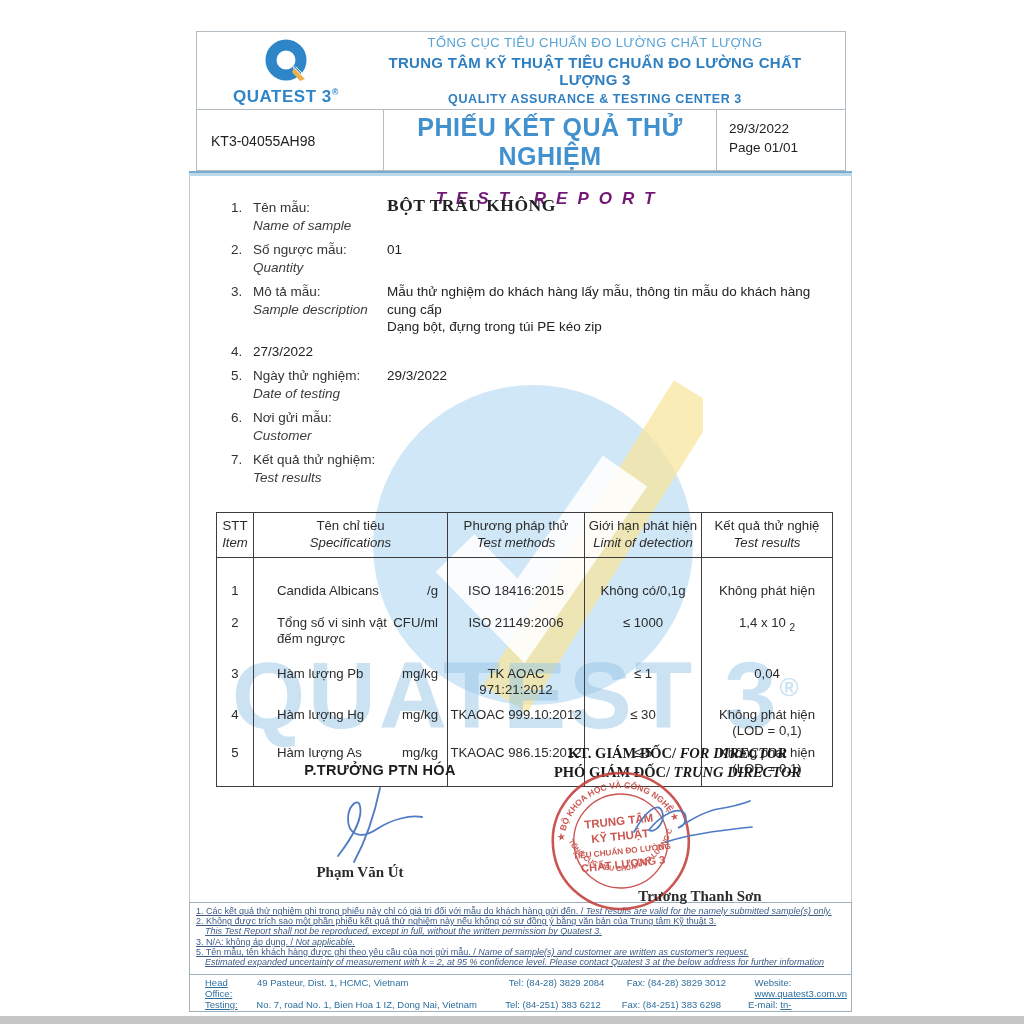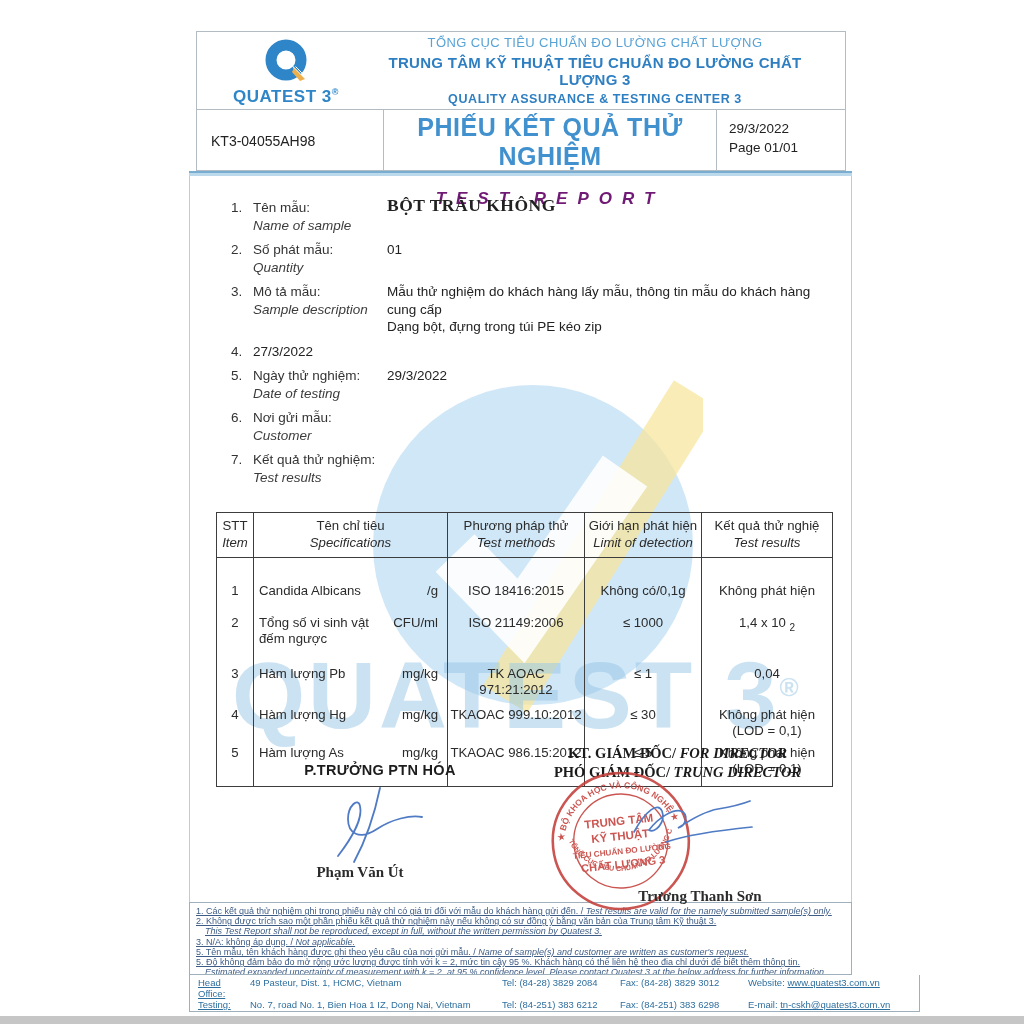--- a/index.html
+++ b/index.html
@@ -38,21 +38,21 @@
   .li-val{flex:1;color:#222;padding-right:10px;}
   .sample-name{font-family:"Liberation Serif",serif;font-weight:bold;font-size:17.5px;letter-spacing:0.5px;margin-top:-2px;}
   
   table.res{border-collapse:collapse;margin:26px 0 0 26px;table-layout:fixed;width:616px;background:transparent;}
   table.res,table.res th,table.res td{border-color:#3d3d3d;}
   table.res{border:1.5px solid #3d3d3d;}
   th.h{border:1px solid #3d3d3d;font-weight:normal;font-size:13.2px;padding:5px 2px 6px;line-height:16.5px;}
   th.h .en{font-style:italic;margin-top:48px;}
   td.c{border-left:1px solid #3d3d3d;border-right:1px solid #3d3d3d;font-size:13.2px;vertical-align:top;text-align:center;line-height:16.5px;}
   td.spec{text-align:left;}
-  .spec-in{display:flex;justify-content:space-between;padding:0 8px 0 4px;}
+  .spec-in{display:flex;justify-content:space-between;padding:0 8px 0 22px;}
   .spec-name{max-width:122px;}
   .sup2{font-size:10px;vertical-align:sub;}
   tr.r1 td{padding-top:25px;height:48px;box-sizing:border-box;}
   tr.r2 td{padding-top:9px;height:54px;box-sizing:border-box;}
   tr.r3 td{padding-top:6px;height:34px;box-sizing:border-box;}
   tr.r4 td{padding-top:7px;height:40px;box-sizing:border-box;}
   tr.r5 td{padding-top:4px;height:46px;box-sizing:border-box;}
   
   .sig-left-title{position:absolute;left:100px;top:586px;width:180px;text-align:center;font-size:14.5px;font-weight:bold;color:#1c1c1c;letter-spacing:0.3px;}
   .sig-left-name{position:absolute;left:90px;top:688px;width:160px;text-align:center;font-family:"Liberation Serif",serif;font-weight:bold;font-size:15px;z-index:4;}
@@ -61,21 +61,21 @@
   .sig-right-block .en{font-style:italic;}
   .sig-right-name{position:absolute;left:420px;top:712px;width:180px;text-align:center;font-family:"Liberation Serif",serif;font-weight:bold;font-size:15px;z-index:4;}
   .sig-right-svg{position:absolute;left:438px;top:606px;z-index:3;}
   .stamp-wrap{position:absolute;left:358px;top:592px;z-index:2;opacity:0.88;transform:rotate(-6deg);}
   
   .fn-box{width:663px;height:73px;border:1px solid #9fb0bd;box-sizing:border-box;padding:3px 6px 0 6px;overflow:hidden;}
   .fn-line{font-size:9px;line-height:10.2px;color:#3e5d86;white-space:nowrap;text-decoration:underline;}
   .fn-line .fn-en{font-style:italic;}
   .fn-line.indent{padding-left:9px;}
   
-  .ct-box{width:731px;height:37px;border:1px solid #9fb0bd;border-top:none;box-sizing:border-box;padding:2px 4px 0 8px;overflow:hidden;}
+  .ct-box{width:663px;height:37px;border:1px solid #9fb0bd;border-top:none;box-sizing:border-box;padding:2px 4px 0 15px;overflow:hidden;}
   .ct-row{display:flex;font-size:9.5px;line-height:11px;color:#2f6f9e;}
   .ct-label{width:52px;}
   .ct-addr{width:252px;}
   .ct-tel{width:118px;}
   .ct-fax{width:128px;}
   .ct-extra{flex:1;}
   .u{text-decoration:underline;}
   
   .bt-row{display:flex;width:663px;padding-top:4px;font-size:10px;color:#3c6e92;}
   .bt-left{width:230px;padding-left:6px;}
@@ -137,21 +137,21 @@
     <div class="body-box">
 
       <div class="info-list">
         <div class="li">
             <span class="li-num">1.</span>
             <span class="li-label"><span>Tên mẫu:</span><br><span class="li-en">Name of sample</span></span>
             <span class="li-val sample-name">BỘT TRÀU KHÔNG</span>
           </div>
         <div class="li">
             <span class="li-num">2.</span>
-            <span class="li-label"><span>Số phát mẫu:</span><br><span class="li-en">Quantity</span></span>
+            <span class="li-label"><span>Số ngược mẫu:</span><br><span class="li-en">Quantity</span></span>
             <span class="li-val">01</span>
           </div>
         <div class="li">
             <span class="li-num">3.</span>
             <span class="li-label"><span>Mô tả mẫu:</span><br><span class="li-en">Sample description</span></span>
             <span class="li-val"><span>Mẫu thử nghiệm do khách hàng lấy mẫu, thông tin mẫu do khách hàng cung cấp</span><br><span>Dạng bột, đựng trong túi PE kéo zip</span></span>
           </div>
         <div class="li">
             <span class="li-num">4.</span>
             <span class="li-val">27/3/2022</span>
@@ -290,21 +290,20 @@
       </div>
       <div class="sig-right-name">Trương Thanh Sơn</div>
     </div>
 
     <div class="fn-box">
       <div class="fn-line"><span class="fn-vi">1. Các kết quả thử nghiệm ghi trong phiếu này chỉ có giá trị đối với mẫu do khách hàng gửi đến. / </span><span class="fn-en">Test results are valid for the namely submitted sample(s) only.</span></div>
       <div class="fn-line"><span class="fn-vi">2. Không được trích sao một phần phiếu kết quả thử nghiệm này nếu không có sự đồng ý bằng văn bản của Trung tâm Kỹ thuật 3.</span><span class="fn-en"></span></div>
       <div class="fn-line indent"><span class="fn-vi"></span><span class="fn-en">This Test Report shall not be reproduced, except in full, without the written permission by Quatest 3.</span></div>
       <div class="fn-line"><span class="fn-vi">3. N/A: không áp dụng. / </span><span class="fn-en">Not applicable.</span></div>
       <div class="fn-line"><span class="fn-vi">5. Tên mẫu, tên khách hàng được ghi theo yêu cầu của nơi gửi mẫu. / </span><span class="fn-en">Name of sample(s) and customer are written as customer's request.</span></div>
-      <div class="fn-line"><span class="fn-vi">5. Độ không đảm bảo đo mở rộng ước lượng được tính với k = 2, mức tin cậy 95 %. Khách hàng có thể liên hệ theo địa chỉ dưới để biết thêm thông tin.</span><span class="fn-en"></span></div>
       <div class="fn-line indent"><span class="fn-vi"></span><span class="fn-en">Estimated expanded uncertainty of measurement with k = 2, at 95 % confidence level. Please contact Quatest 3 at the below address for further information</span></div>
     </div>
 
     <div class="ct-box">
       <div class="ct-row">
         <span class="ct-label u">Head Office:</span>
         <span class="ct-addr">49 Pasteur, Dist. 1, HCMC, Vietnam</span>
         <span class="ct-tel">Tel: (84-28)   3829 2084</span>
         <span class="ct-fax">Fax:  (84-28)   3829 3012</span>
         <span class="ct-extra"><span>Website: </span><span class="u">www.quatest3.com.vn</span></span>

